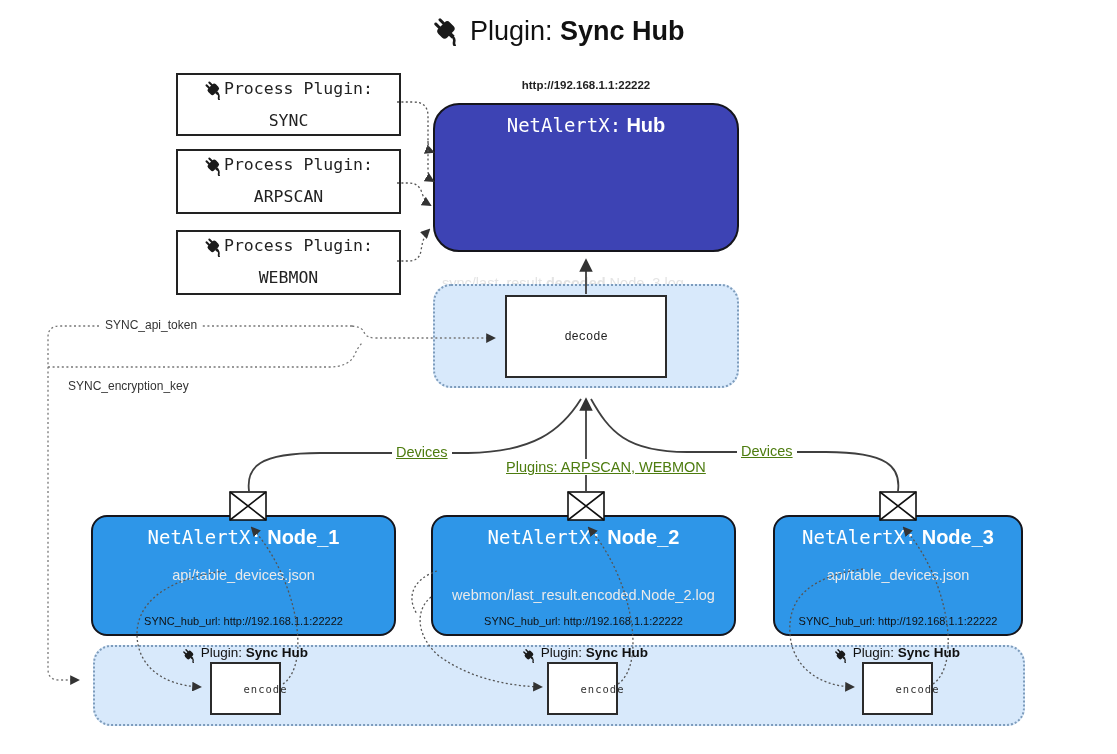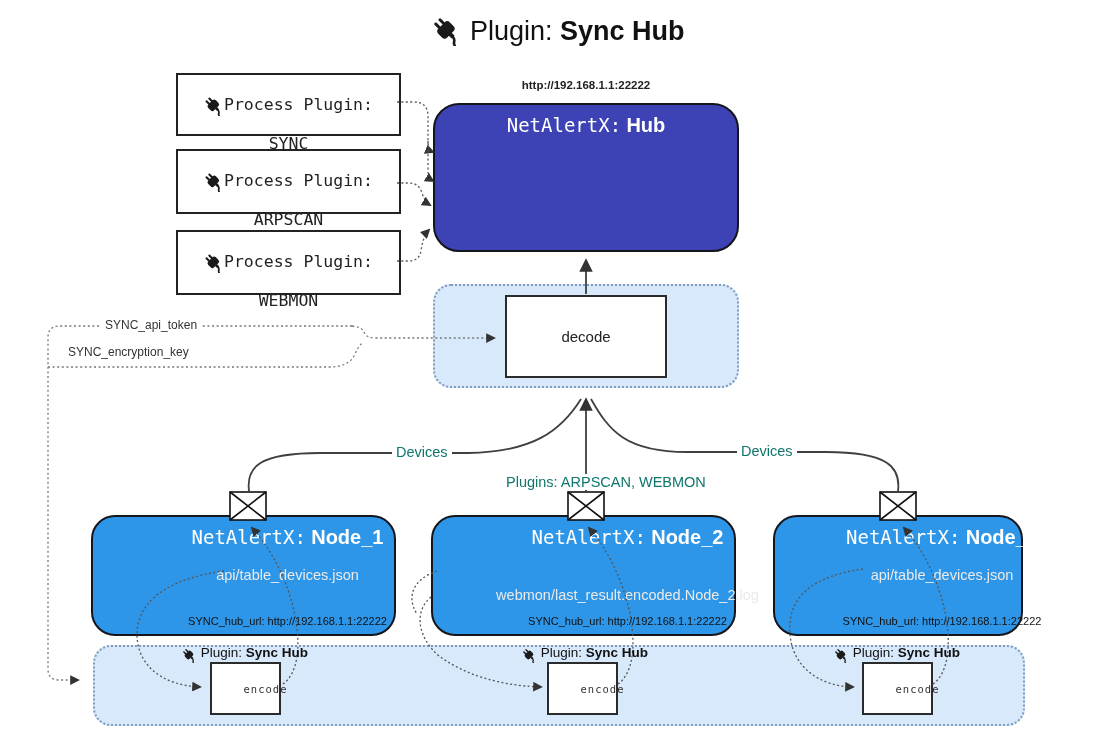--- a/index.html
+++ b/index.html
@@ -8,51 +8,51 @@
   .abs{position:absolute;}
 
   
   .title{left:0;right:0;top:16px;text-align:center;font-size:27px;color:#111;}
   .title .bold{font-weight:bold;}
   .plug{vertical-align:-6px;}
 
   
   .pbox{left:176px;width:221px;border:2px solid #222;background:#fff;text-align:center;
         font-family:"DejaVu Sans Mono","Liberation Mono",monospace;font-size:16.5px;color:#222;}
-  .pbox .row1{margin-top:20px;}
-  .pbox .row2{margin-top:18px;}
+  .pbox .row1{margin-top:4px;}
+  .pbox .row2{margin-top:11px;}
 
   
   .hub{left:433px;top:103px;width:306px;height:149px;background:#3d43b4;border:2px solid #15151c;
        border-radius:26px;box-sizing:border-box;color:#e8e8e8;}
   .hub-title{position:absolute;top:9px;width:100%;text-align:center;font-size:19px;color:#fff;}
   .mono{font-family:"DejaVu Sans Mono","Liberation Mono",monospace;}
   .bname{font-weight:bold;font-size:20px;}
   .hub-file{position:absolute;left:7px;font-size:14.5px;white-space:nowrap;color:#e4e4e4;}
   .hf0{top:143px;} .hf1{top:170px;} .hf2{top:196px;} .hf3{top:217px;}
   .hub-url{left:433px;top:79px;width:306px;text-align:center;font-size:11.5px;color:#222;font-weight:bold;}
 
   
   .dpanel{left:433px;top:284px;width:306px;height:104px;background:#d8e9fb;
           border:2px dotted #7d9cbc;border-radius:18px;box-sizing:border-box;}
   .dbox{left:505px;top:295px;width:162px;height:83px;background:#fff;border:2px solid #2b2b2b;
         box-sizing:border-box;display:flex;align-items:center;justify-content:center;
-        font-family:Liberation Sans, sans-serif;font-size:15px;color:#222;}
+        font-family:Liberation Mono, monospace;font-size:12px;color:#222;}
 
   
   .tok{background:#fff;padding:0 4px;font-size:12px;color:#333;white-space:nowrap;z-index:6;}
-  .tok1{left:101px;top:318px;} .tok2{left:64px;top:345px;}
-
-  
-  .elabel{background:#fff;padding:0 4px;font-size:14.5px;color:#0f766e;white-space:nowrap;z-index:6;}
-  .eleft{left:392px;top:444px;} .ecenter{left:502px;top:474px;} .eright{left:737px;top:443px;}
-
-  
-  .node{top:515px;height:121px;background:#2e96e8;border:2px solid #15151c;border-radius:24px;
-        box-sizing:border-box;color:#fff;padding-left:44px;}
+  .tok1{left:101px;top:318px;} .tok2{left:64px;top:379px;}
+
+  
+  .elabel{background:#fff;padding:0 4px;font-size:14.5px;color:#4d7c0f;white-space:nowrap;z-index:6;text-decoration:underline;}
+  .eleft{left:392px;top:444px;} .ecenter{left:502px;top:459px;} .eright{left:737px;top:443px;}
+
+  
+  .node{top:515px;height:121px;background:#2e96e8;border:2px solid #15151c;border-radius:16px;
+        box-sizing:border-box;color:#fff;}
   .n1{left:91px;width:305px;} .n2{left:431px;width:305px;} .n3{left:773px;width:250px;}
   .node-title{position:absolute;top:9px;width:100%;text-align:center;font-size:19px;color:#fff;}
   .nf{position:absolute;width:100%;text-align:center;font-size:14.5px;color:#eaeaea;white-space:nowrap;}
   .nf-a{top:50px;} .nf2-a{top:42px;} .nf2-b{top:70px;}
   .node-footer{position:absolute;bottom:7px;width:100%;text-align:center;font-size:11px;color:#111;}
 
   
   .band{left:93px;top:645px;width:932px;height:81px;background:#d8e9fb;
         border:2px dotted #7d9cbc;border-radius:18px;box-sizing:border-box;}
   .badge{top:645px;width:150px;text-align:center;font-size:13.5px;color:#111;z-index:6;white-space:nowrap;}
@@ -110,20 +110,21 @@
     <div class="row2">WEBMON</div>
   </div>
 
   <div class="abs hub-url">http://192.168.1.1:22222</div>
 
   <div class="abs hub">
     <div class="hub-title">
       <span class="mono">NetAlertX:</span>
       <span class="bname">Hub</span>
     </div>
+    <div class="hub-file hf1"><span>sync/last_result.</span><b>decoded</b><span>.Node_3.log</span></div>
     <div class="hub-file hf2"><span>arp_scan/last_result.</span><b>decoded</b><span>.Node_2.log</span></div>
     <div class="hub-file hf3"><span>webmon/last_result.</span><b>decoded</b><span>.Node_2.log</span></div>
   </div>
 
   <div class="abs dpanel"></div>
   <div class="abs dbox">decode</div>
 
   <div class="abs node n1">
     <div class="node-title">
       <span class="mono">NetAlertX:</span>

